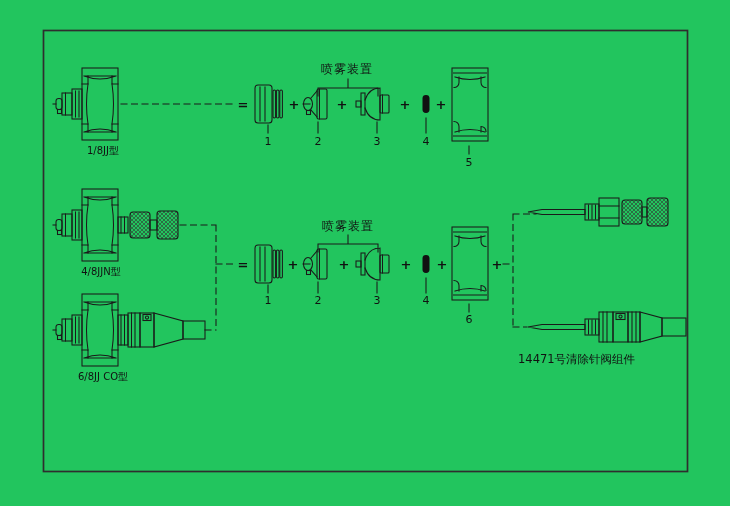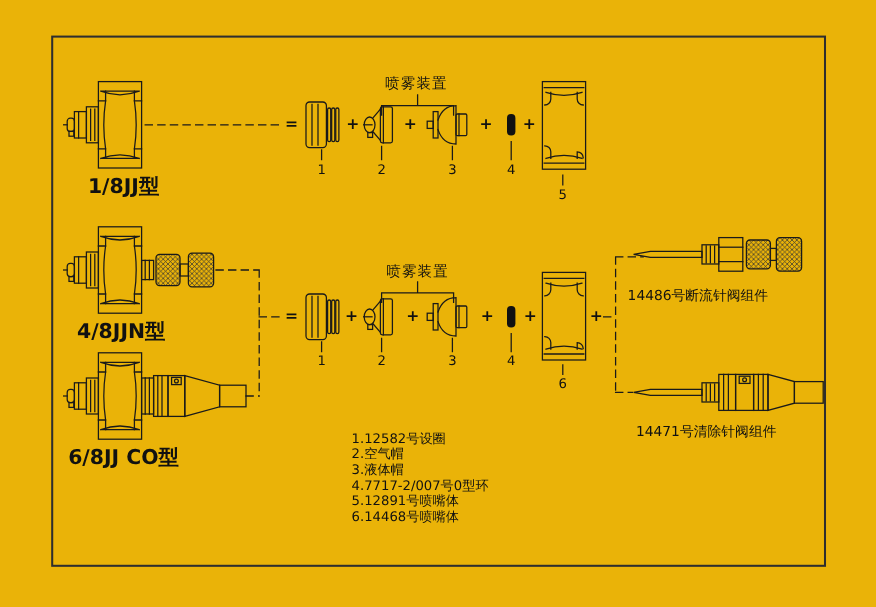--- a/index.html
+++ b/index.html
@@ -1,25 +1,25 @@
 <!DOCTYPE html>
 <html><head>
 <meta charset="utf-8">
 <style>
   html,body{margin:0;padding:0;background:#fff;}
-  .canvas{position:relative;width:730px;height:506px;background:#eab308;
+  .canvas{position:relative;width:730px;height:506px;background:#22c55e;
           font-family:"DejaVu Sans","Liberation Sans",sans-serif;color:#111;overflow:hidden;}
   .canvas svg{position:absolute;left:0;top:0;}
   .art{fill:none;stroke:#1a1a1a;stroke-width:1.05;stroke-linecap:square;}
   .dash{stroke-dasharray:6 4.5;}
   .t{position:absolute;white-space:nowrap;color:#111;}
   .ctr{transform:translateX(-50%);}
   .op{position:absolute;transform:translate(-50%,-50%);font-size:13px;font-weight:700;}
   .num{position:absolute;transform:translateX(-50%);font-size:11px;}
-  .lbl{font-size:17px;font-weight:bold;}
+  .lbl{font-size:10px;}
   .asm{font-size:11.5px;}
   .spray{font-size:12px;letter-spacing:1px;}
   .plist{position:absolute;left:293px;top:360px;font-size:11px;line-height:12.9px;}
 </style>
 </head>
 <body>
 
 <div class="canvas">
 
 <svg width="730" height="506" viewBox="0 0 730 506">
@@ -198,22 +198,21 @@
   </g>
 </svg>
 
 <div class="t ctr spray" style="left:347px;top:61px">喷雾装置</div>
 <div class="t ctr spray" style="left:348px;top:218px">喷雾装置</div>
 
 <div class="t ctr lbl" style="left:103px;top:144px">1/8JJ型</div>
 <div class="t ctr lbl" style="left:101px;top:265px">4/8JJN型</div>
 <div class="t ctr lbl" style="left:103px;top:370px">6/8JJ CO型</div>
 
-<div class="t asm" style="left:523px;top:239px">14486号断流针阀组件</div>
-<div class="t asm" style="left:530px;top:352px">14471号清除针阀组件</div>
+<div class="t asm" style="left:518px;top:352px">14471号清除针阀组件</div>
 
 <div class="op" style="left:243px;top:104px">=</div>
 <div class="op" style="left:294px;top:104px">+</div>
 <div class="op" style="left:342px;top:104px">+</div>
 <div class="op" style="left:405px;top:104px">+</div>
 <div class="op" style="left:441px;top:104px">+</div>
 
 <div class="op" style="left:243px;top:264px">=</div>
 <div class="op" style="left:293px;top:264px">+</div>
 <div class="op" style="left:344px;top:264px">+</div>
@@ -226,22 +225,14 @@
 <div class="num" style="left:377px;top:135px">3</div>
 <div class="num" style="left:426px;top:135px">4</div>
 <div class="num" style="left:469px;top:156px">5</div>
 
 <div class="num" style="left:268px;top:294px">1</div>
 <div class="num" style="left:318px;top:294px">2</div>
 <div class="num" style="left:377px;top:294px">3</div>
 <div class="num" style="left:426px;top:294px">4</div>
 <div class="num" style="left:469px;top:313px">6</div>
 
-<div class="plist">
-  <div>1.12582号设圈</div>
-  <div>2.空气帽</div>
-  <div>3.液体帽</div>
-  <div>4.7717-2/007号0型环</div>
-  <div>5.12891号喷嘴体</div>
-  <div>6.14468号喷嘴体</div>
+
 </div>
 
-</div>
-
 </body></html>

